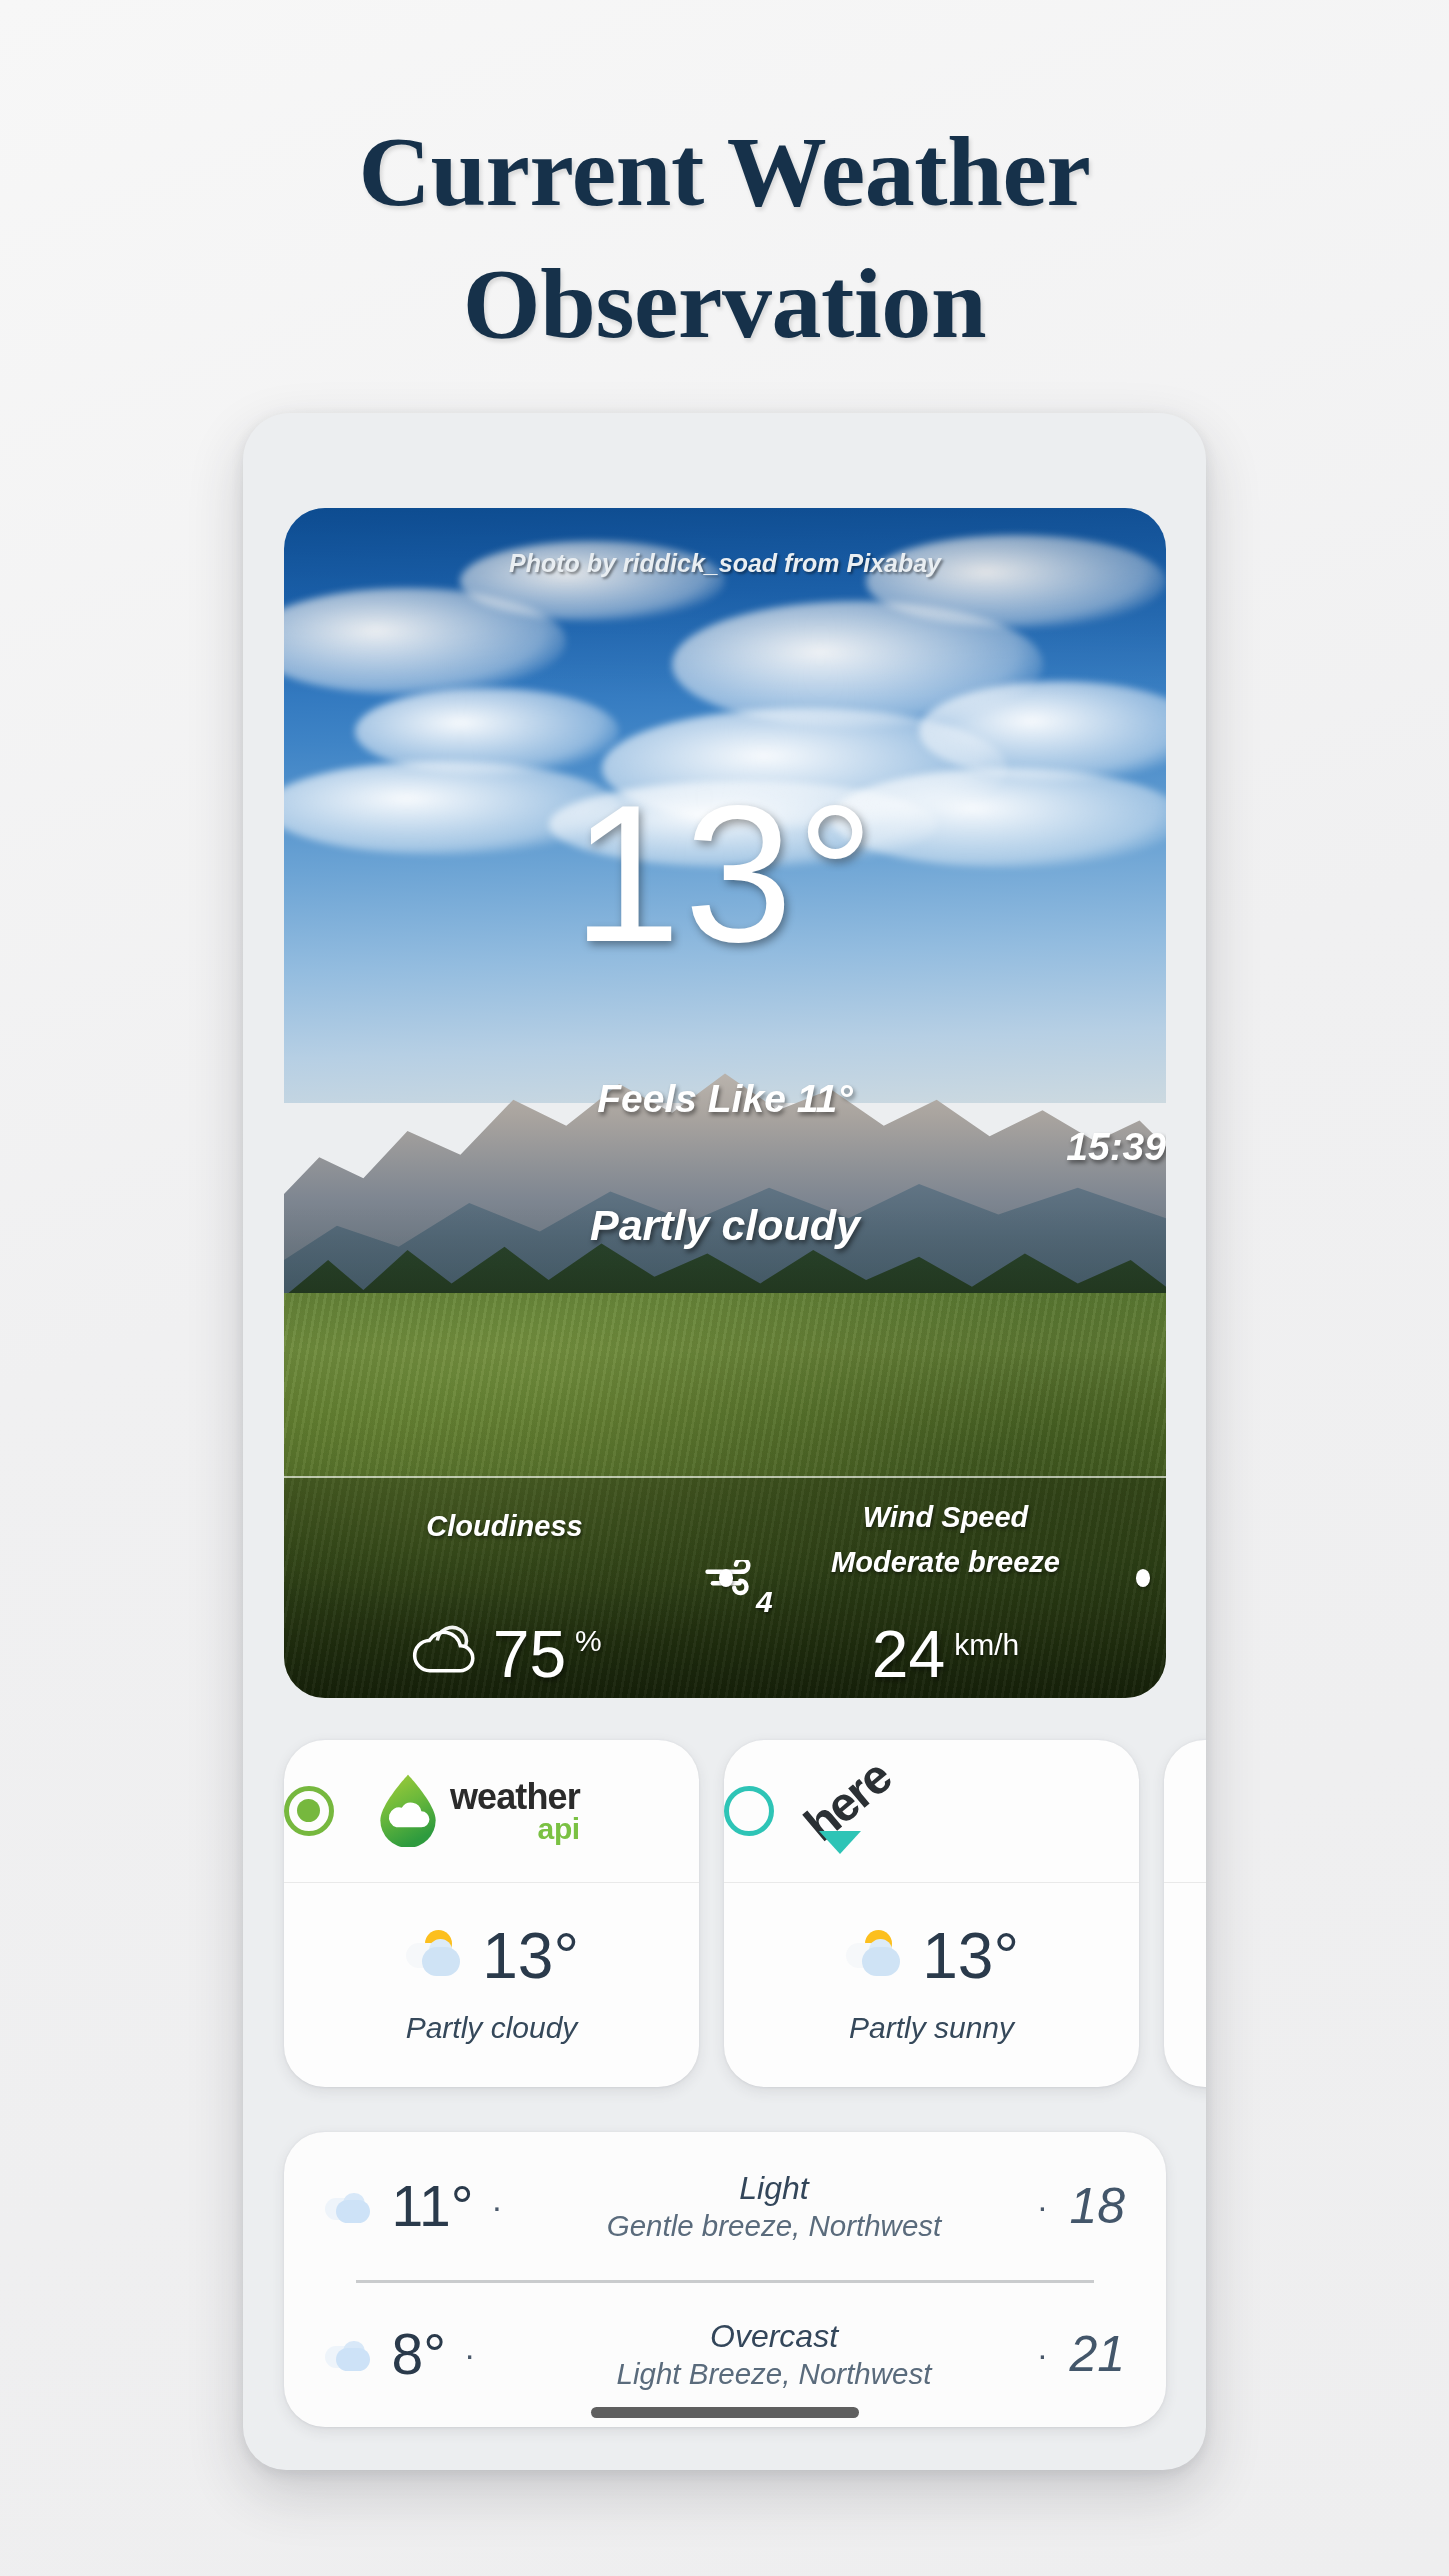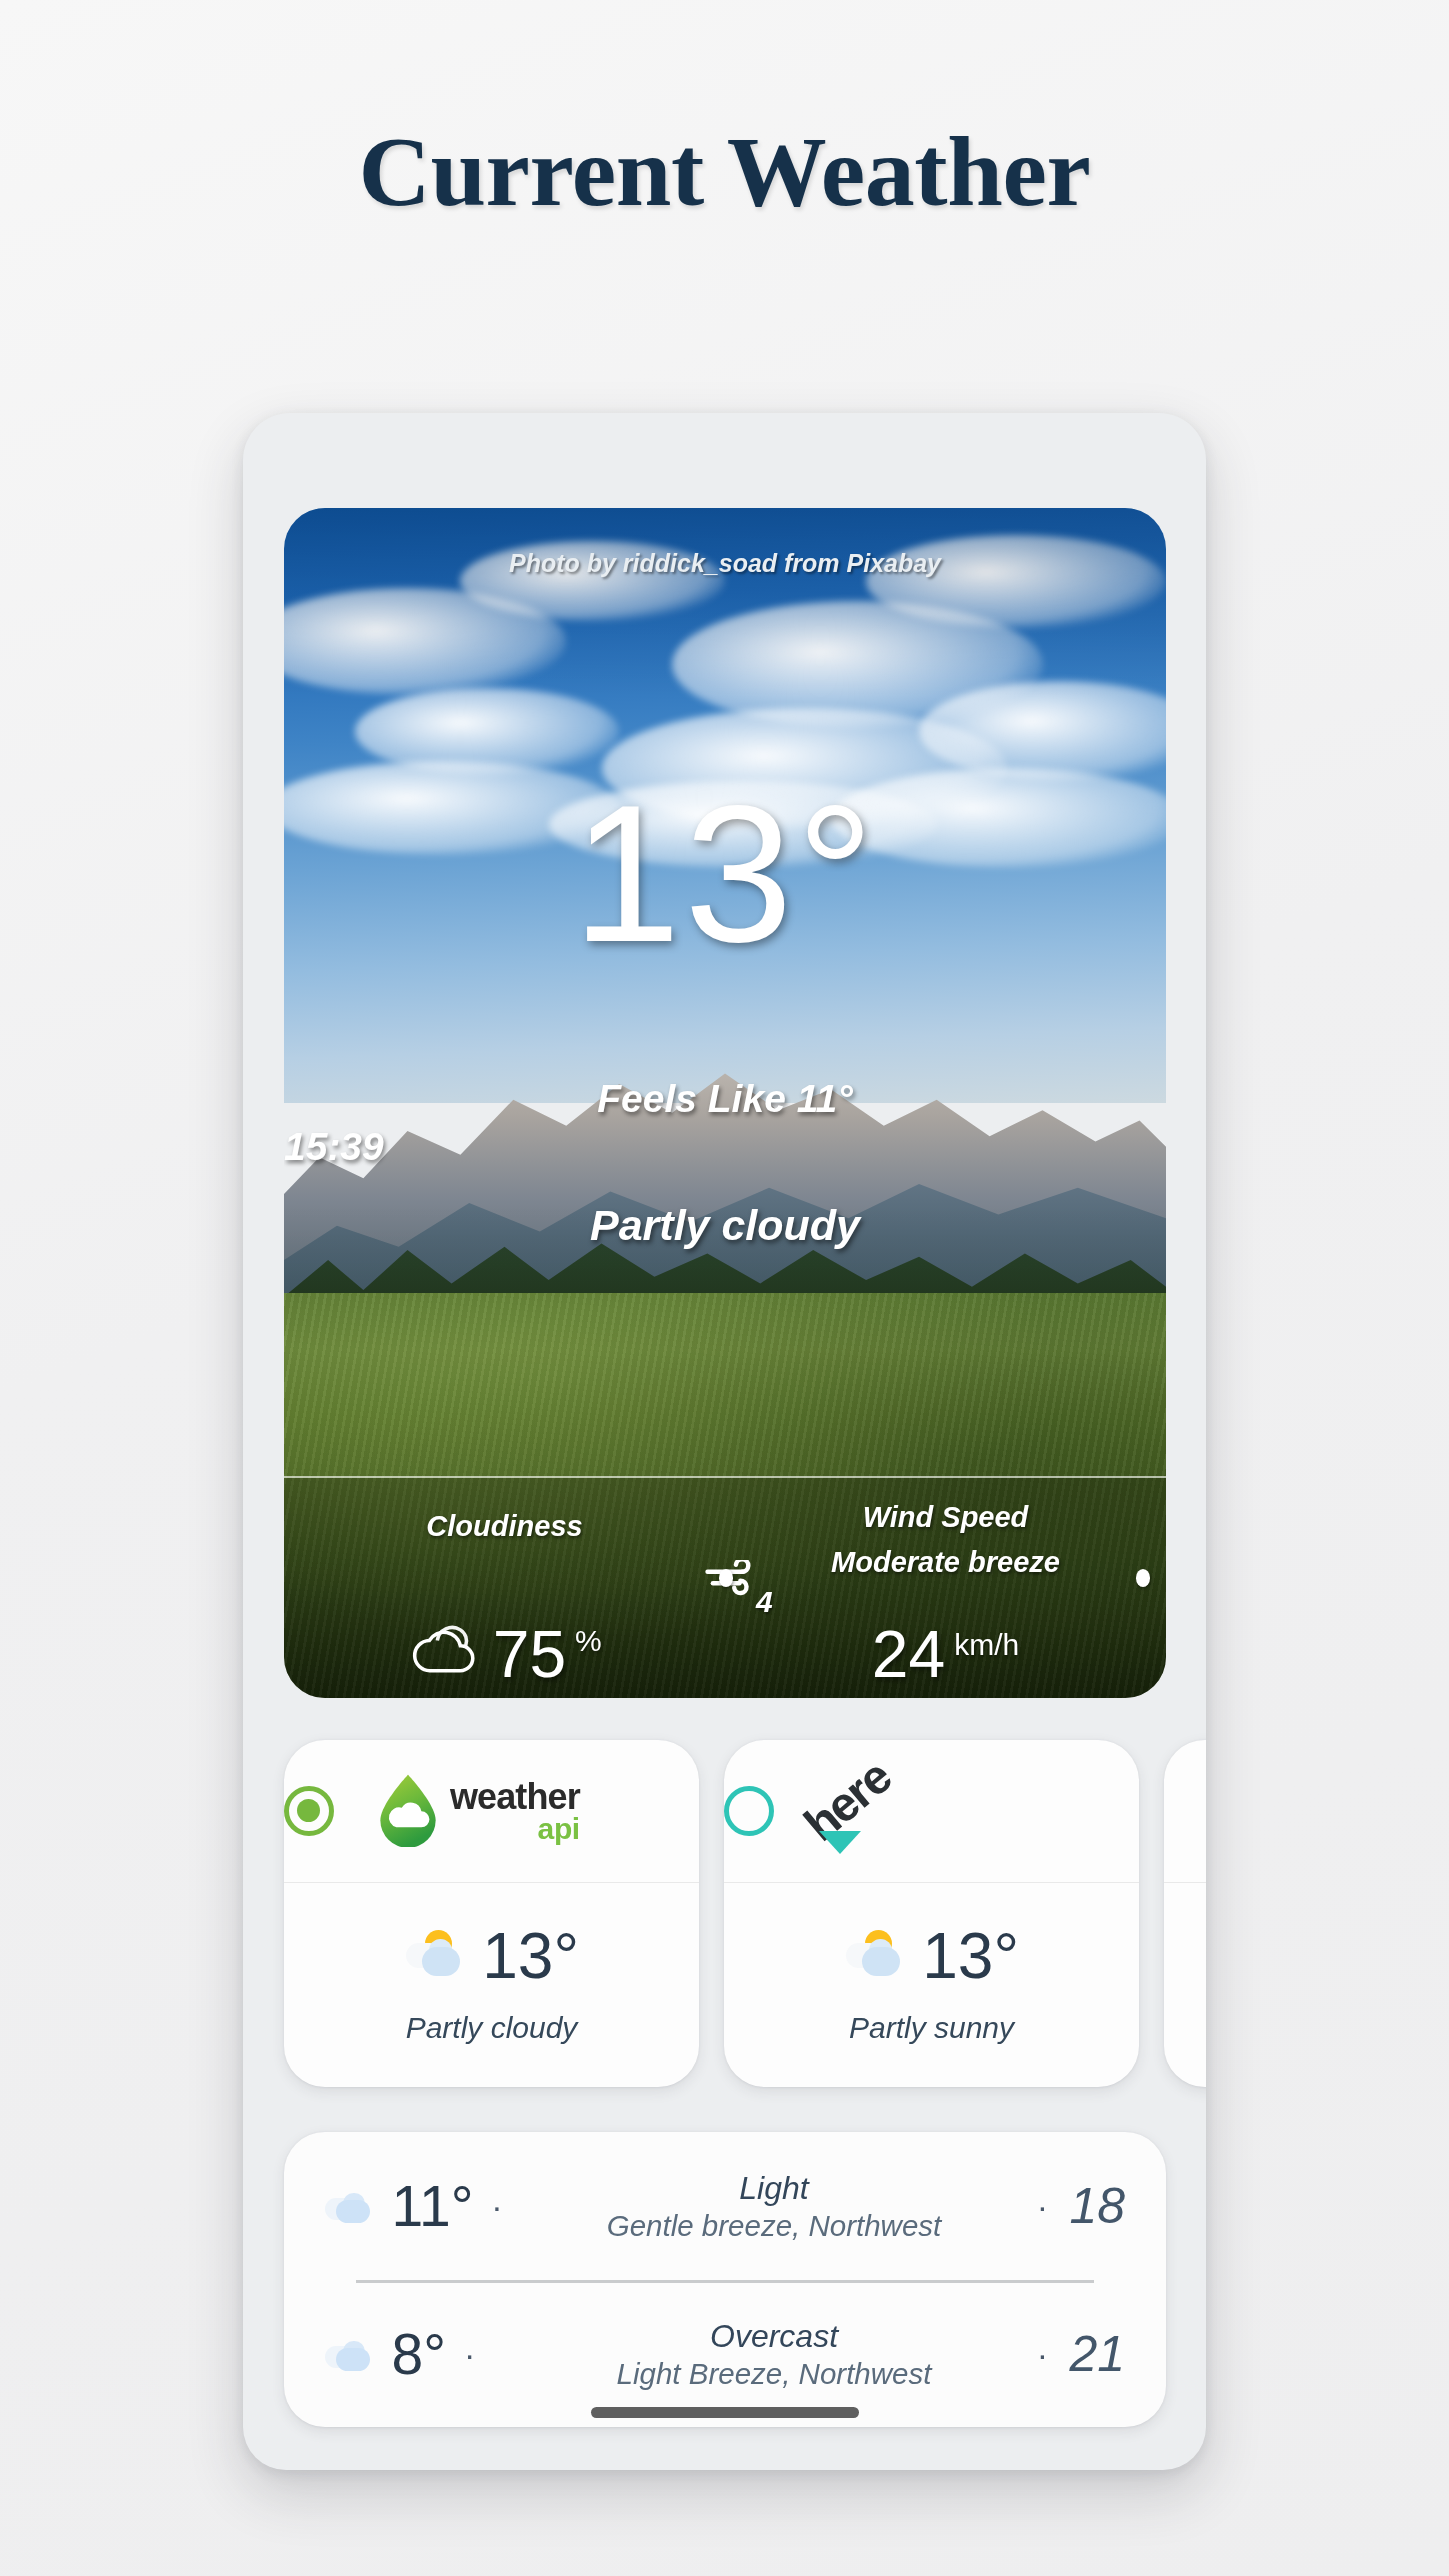--- a/index.html
+++ b/index.html
@@ -131,21 +131,21 @@
     text-shadow: 2.7px 3.6px 9px rgba(0,0,0,.38);
   }
   .feels {
     position: absolute; top: 987px; left: 0; width: 100%;
     text-align: center;
     font-size: 39px; font-weight: 700; font-style: italic; color: #ffffff;
     text-shadow: 1.8px 2.7px 4.5px rgba(0,0,0,.45);
   }
   .hero-time {
     position: absolute; top: 1038px; left: 0; width: 100%;
-    text-align: left;
+    text-align: right;
     font-size: 39px; font-weight: 700; font-style: italic; color: #ffffff;
     text-shadow: 1.8px 2.7px 4.5px rgba(0,0,0,.45);
   }
   .condition {
     position: absolute; top: 1125px; left: 0; width: 100%;
     text-align: center;
     font-size: 43px; font-weight: 700; font-style: italic; color: #ffffff;
     text-shadow: 1.8px 2.7px 5.4px rgba(0,0,0,.5);
   }
   
@@ -293,20 +293,21 @@
     border-radius: 5.4px; background: #5f5f5f;
   }
 </style>
 </head>
 <body>
 
 <div class="page">
 
   <div class="headline">
     <span>Current Weather</span>
+    <span class="l2">Observation</span>
   </div>
 
   <div class="phone">
 
 
     <div class="hero">
       <div class="hero-photo">
         <div class="sky"></div>
         <div class="cloudlayer">
           <div class="cl" style="left:-4%;top:12%;width:36%;height:16%;"></div>

